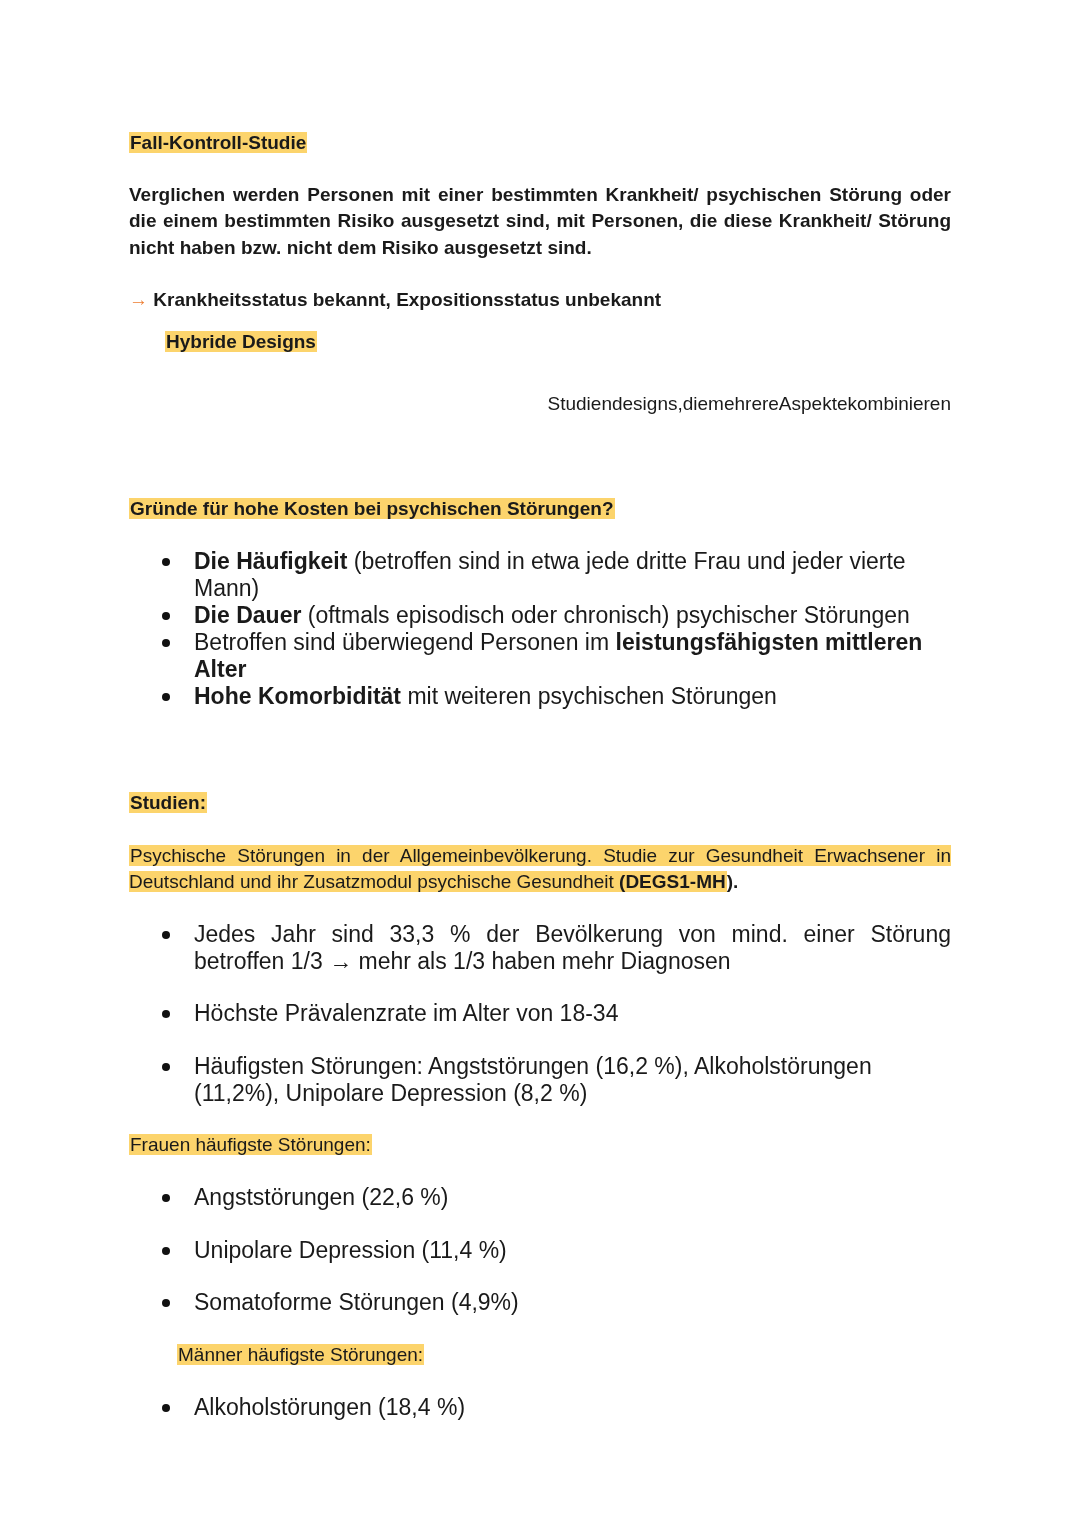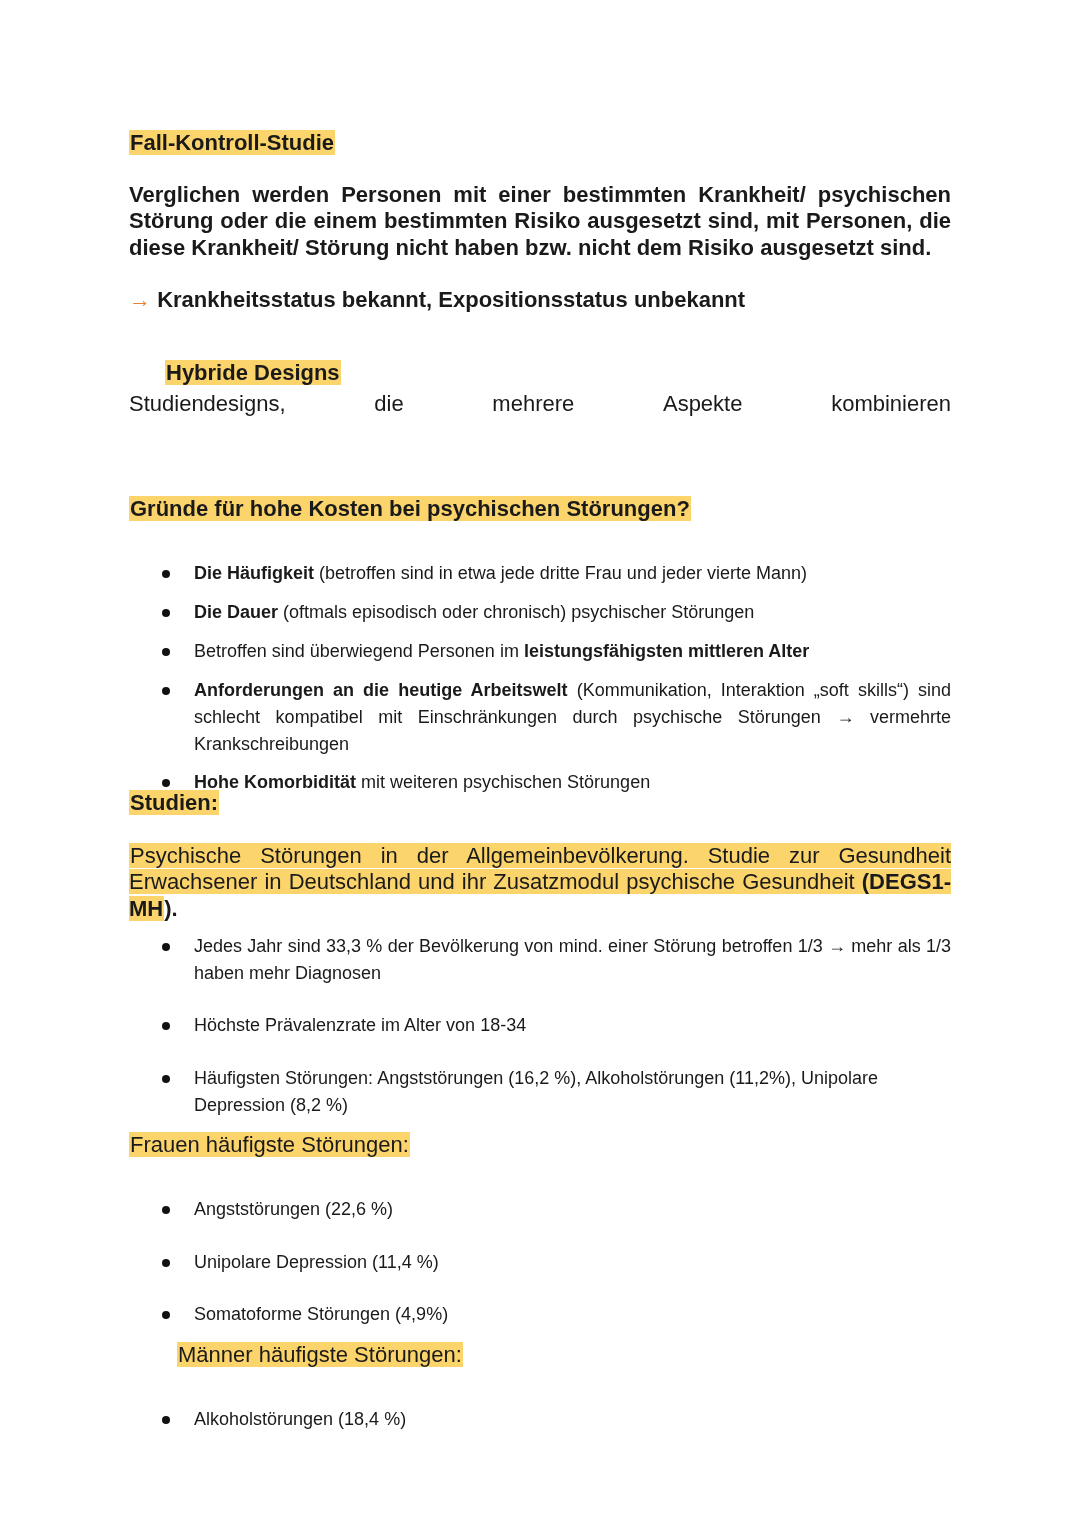--- a/index.html
+++ b/index.html
@@ -1,66 +1,65 @@
 <!DOCTYPE html>
 <html><head>
 <meta charset="utf-8">
 <style>
   html, body { margin:0; padding:0; background:#ffffff; }
   body { width:1080px; height:1527px; position:relative; overflow:hidden;
          font-family:"Liberation Sans", "DejaVu Sans", sans-serif; color:#1a1a1a; }
   .page { position:absolute; left:129px; top:0; width:822px; }
-  .blk { position:absolute; left:0; width:822px; font-size:22px; line-height:26.4px; }
+  .blk { position:absolute; left:0; width:822px; font-size:19px; line-height:26.4px; }
   .hl { background:#fcd46c; padding:0 1px; }
   .b { font-weight:bold; }
   .just { text-align:justify; }
   .arrow { color:#ed7d31; }
   ul.bl { position:absolute; list-style:none; margin:0; padding:0; left:0; width:822px; }
-  ul.bl li { position:relative; padding-left:65px; font-size:18px; line-height:26.9px;margin-top:12px; }
+  ul.bl li { position:relative; padding-left:65px; font-size:23px; line-height:26.9px; }
   ul.bl li .dot { position:absolute; left:33px; top:10px; width:8px; height:8px; border-radius:50%; background:#111; }
 </style>
 </head>
 <body>
 
 <div class="page">
 
   <div class="blk" style="top:130px;">
     <span class="hl b">Fall-Kontroll-Studie</span>
   </div>
 
   <div class="blk just" style="top:182px;font-weight:bold;">Verglichen werden Personen mit einer bestimmten Krankheit/ psychischen Störung oder die einem bestimmten Risiko ausgesetzt sind, mit Personen, die diese Krankheit/ Störung nicht haben bzw. nicht dem Risiko ausgesetzt sind.</div>
 
   <div class="blk" style="top:287px;font-weight:bold;">
     <span class="arrow">→</span>
     <span>Krankheitsstatus bekannt, Expositionsstatus unbekannt</span>
   </div>
 
-  <div class="blk" style="top:360px;padding-left:36px;">
+  <div class="blk" style="top:329px;padding-left:36px;">
     <span class="hl b">Hybride Designs</span>
   </div>
 
   <div class="blk" style="top:391px;">
-    <div style="display:flex; justify-content:space-between;">
+    <div style="display:flex; justify-content:flex-end;">
       <span>Studiendesigns,</span>
       <span>die</span>
       <span>mehrere</span>
       <span>Aspekte</span>
       <span>kombinieren</span>
     </div>
   </div>
 
   <div class="blk" style="top:496px;">
     <span class="hl b">Gründe für hohe Kosten bei psychischen Störungen?</span>
   </div>
 
   <ul class="bl" style="top:548px;">
     <li><span class="dot"></span><b>Die Häufigkeit</b><span> (betroffen sind in etwa jede dritte Frau und jeder vierte Mann)</span></li>
     <li><span class="dot"></span><b>Die Dauer</b><span> (oftmals episodisch oder chronisch) psychischer Störungen</span></li>
     <li><span class="dot"></span><span>Betroffen sind überwiegend Personen im </span><b>leistungsfähigsten mittleren Alter</b></li>
-    <li class="just"><span class="dot"></span><b>Anforderungen an die heutige Arbeitswelt</b><span> (Kommunikation, Interaktion „soft skills“) sind schlecht kompatibel mit Einschränkungen durch psychische Störungen → vermehrte Krankschreibungen</span></li>
     <li><span class="dot"></span><b>Hohe Komorbidität</b><span> mit weiteren psychischen Störungen</span></li>
   </ul>
 
   <div class="blk" style="top:790px;">
     <span class="hl b">Studien:</span>
   </div>
 
   <div class="blk just" style="top:843px;">
     <span class="hl"><span>Psychische Störungen in der Allgemeinbevölkerung. Studie zur Gesundheit Erwachsener in Deutschland und ihr Zusatzmodul psychische Gesundheit </span><b>(DEGS1-MH</b></span><b>).</b>
   </div>

